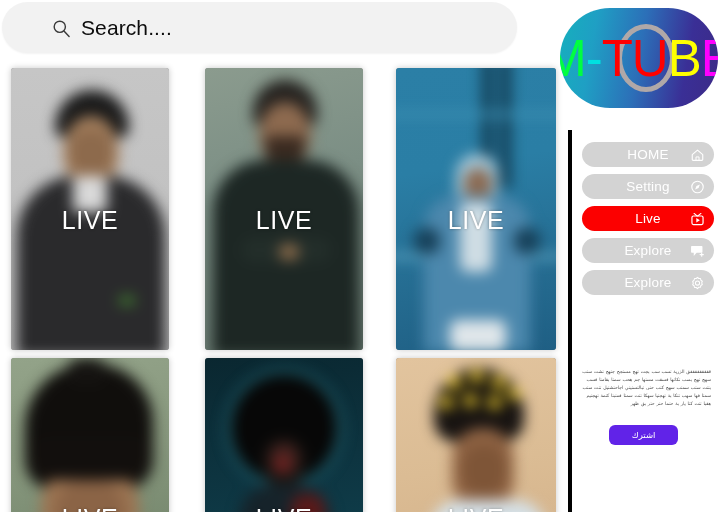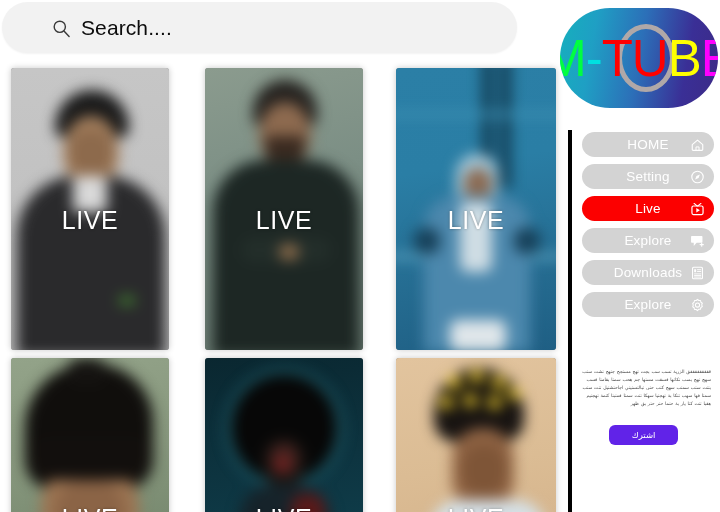--- a/index.html
+++ b/index.html
@@ -62,21 +62,21 @@
     color:#ffffff; font-size:25px; letter-spacing:.6px;
     font-family:"Liberation Sans", sans-serif; font-weight:400;
     text-shadow:0 0 3px rgba(0,0,0,.35);
   }
 
   
   .ph{ position:absolute; inset:0; filter:blur(7px); }
   .ph i{ position:absolute; display:block; border-radius:50%; }
 
   
-  .nav{ position:absolute; left:582px; top:132px; width:132px; }
+  .nav{ position:absolute; left:582px; top:142px; width:132px; }
   .nav-item{
     position:relative; height:25px; margin-bottom:7px;
     background:#d3d3d3; border-radius:13px;
     display:flex; align-items:center; justify-content:center;
   }
   .nav-item.active{ background:#fc0000; }
   .nav-label{
     font-size:13.5px; color:#ffffff; letter-spacing:.2px;
     font-family:"Liberation Sans", sans-serif;
   }
@@ -267,30 +267,20 @@
     <div class="nav-item">
       <span class="nav-label">Explore</span>
       <span class="nav-icon">
         <svg viewBox="0 0 20 20">
             <path d="M2.4 3.4h13.2a1 1 0 0 1 1 1v7a1 1 0 0 1-1 1H8.8L5 16.6V12.4H2.4a1 1 0 0 1-1-1v-7a1 1 0 0 1 1-1Z" fill="#ffffff"></path>
             <path d="M15.6 12.6v4.4M13.4 14.8h4.4" stroke="#ffffff" stroke-width="1.5" stroke-linecap="round"></path>
           </svg>
       </span>
     </div>
 
-    <div class="nav-item">
-      <span class="nav-label">Downloads</span>
-      <span class="nav-icon">
-        <svg viewBox="0 0 20 20">
-            <rect x="3.4" y="2.4" width="13.2" height="15.2" rx="1.4" fill="none" stroke="#ffffff" stroke-width="1.5"></rect>
-            <rect x="5.6" y="5" width="2.6" height="4" fill="#ffffff"></rect>
-            <path d="M10 5.6h4.4M10 8h4.4M6 11.2h8.4M6 13.4h8.4M6 15.4h8.4" stroke="#ffffff" stroke-width="1.2" stroke-linecap="round"></path>
-          </svg>
-      </span>
-    </div>
 
     <div class="nav-item">
       <span class="nav-label">Explore</span>
       <span class="nav-icon">
         <svg viewBox="0 0 20 20">
             <path d="M10 2.4 11.7 4h2.3l.5 2.3 1.9 1.3-.8 2.2.8 2.2-1.9 1.3-.5 2.3h-2.3L10 17.6 8.3 16H6l-.5-2.3-1.9-1.3.8-2.2-.8-2.2L5.5 6.3 6 4h2.3Z" fill="none" stroke="#ffffff" stroke-width="1.4" stroke-linejoin="round"></path>
             <circle cx="10" cy="10" r="2.8" fill="none" stroke="#ffffff" stroke-width="1.4"></circle>
           </svg>
       </span>
     </div>

